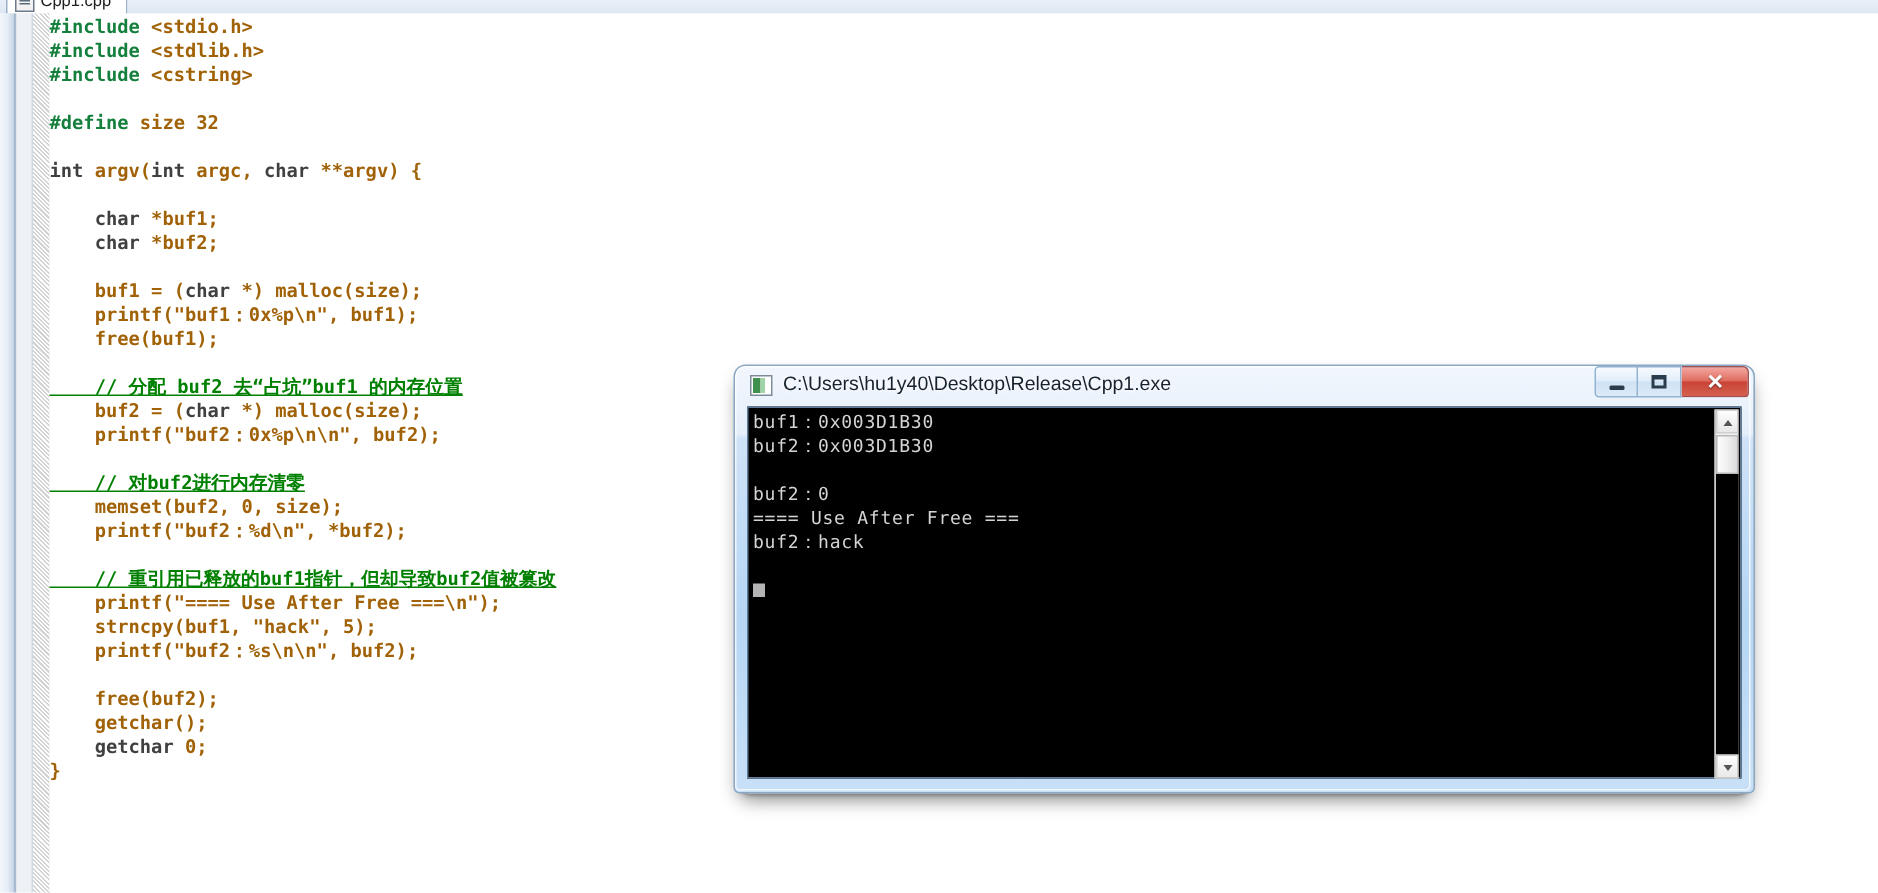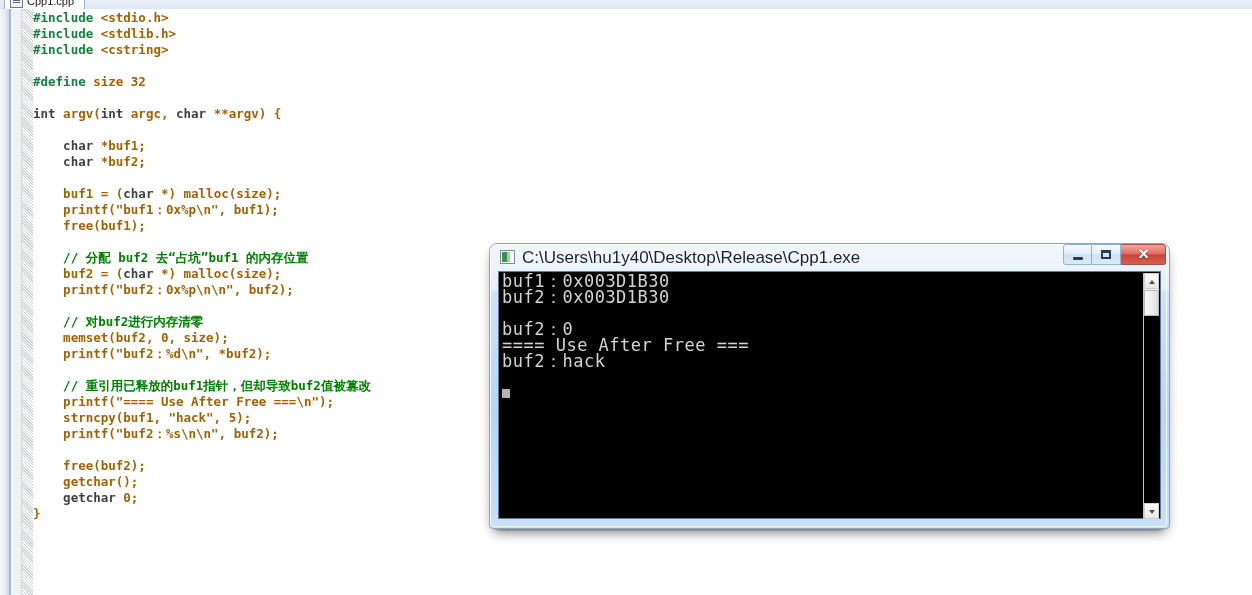--- a/index.html
+++ b/index.html
@@ -111,21 +111,21 @@
     font-family: "DejaVu Sans Mono", "Liberation Mono", monospace;
     font-size: 12.5px;
     font-weight: bold;
     line-height: 16px;
     color: #000000;
     white-space: pre;
     letter-spacing: 0px;
   }
   .kw   { color: #404040; }
   .pre  { color: #15803d; }
-  .cmt  { color: #008000; }
+  .cmt  { color: #008000; text-decoration: underline; }
   .plain{ color: #a16207; }
 
   
   #console-window {
     position: absolute;
     left: 489px; top: 243px;
     width: 681px; height: 286px;
   }
   .win-shadow {
     position: absolute;
@@ -178,21 +178,21 @@
     content: "";
     position: absolute;
     left: 6px; top: 1px;
     width: 3px; height: 10px;
     background: #9fd4a8;
   }
   .title-text {
     position: absolute;
     left: 33px; top: 5px;
     font-family: "Liberation Sans", sans-serif;
-    font-size: 17px;
+    font-size: 13px;
     color: #16222e;
     white-space: nowrap;
     text-shadow: 0 0 3px rgba(255,255,255,0.95), 0 0 6px rgba(255,255,255,0.8);
   }
   .win-buttons {
     position: absolute;
     right: 4px; top: 1px;
     display: flex;
     height: 21px;
   }
@@ -251,21 +251,21 @@
     width: 663px; height: 248px;
     background: #000000;
     border: 1px solid #5e7c99;
     box-sizing: border-box;
   }
   .console-text {
     position: absolute;
     left: 3px; top: 1px;
     margin: 0;
     font-family: "DejaVu Sans Mono", "Liberation Mono", monospace;
-    font-size: 17px;
+    font-size: 12px;
     line-height: 16px;
     color: #d4d4d4;
     white-space: pre;
     letter-spacing: 0.5px;
   }
   .console-cursor {
     position: absolute;
     left: 3px; top: 117px;
     width: 8px; height: 9px;
     background: #b4b4b4;

